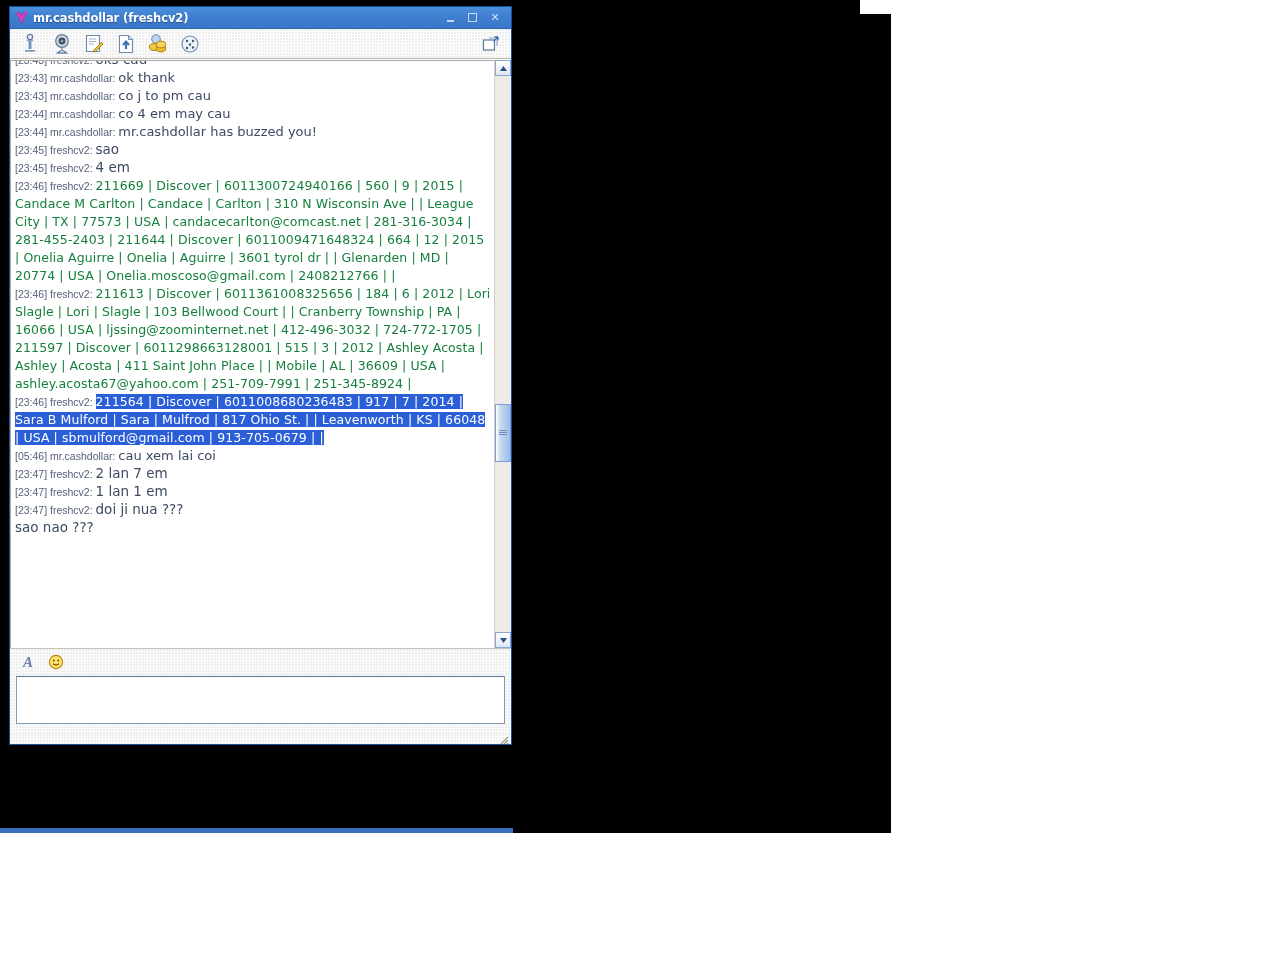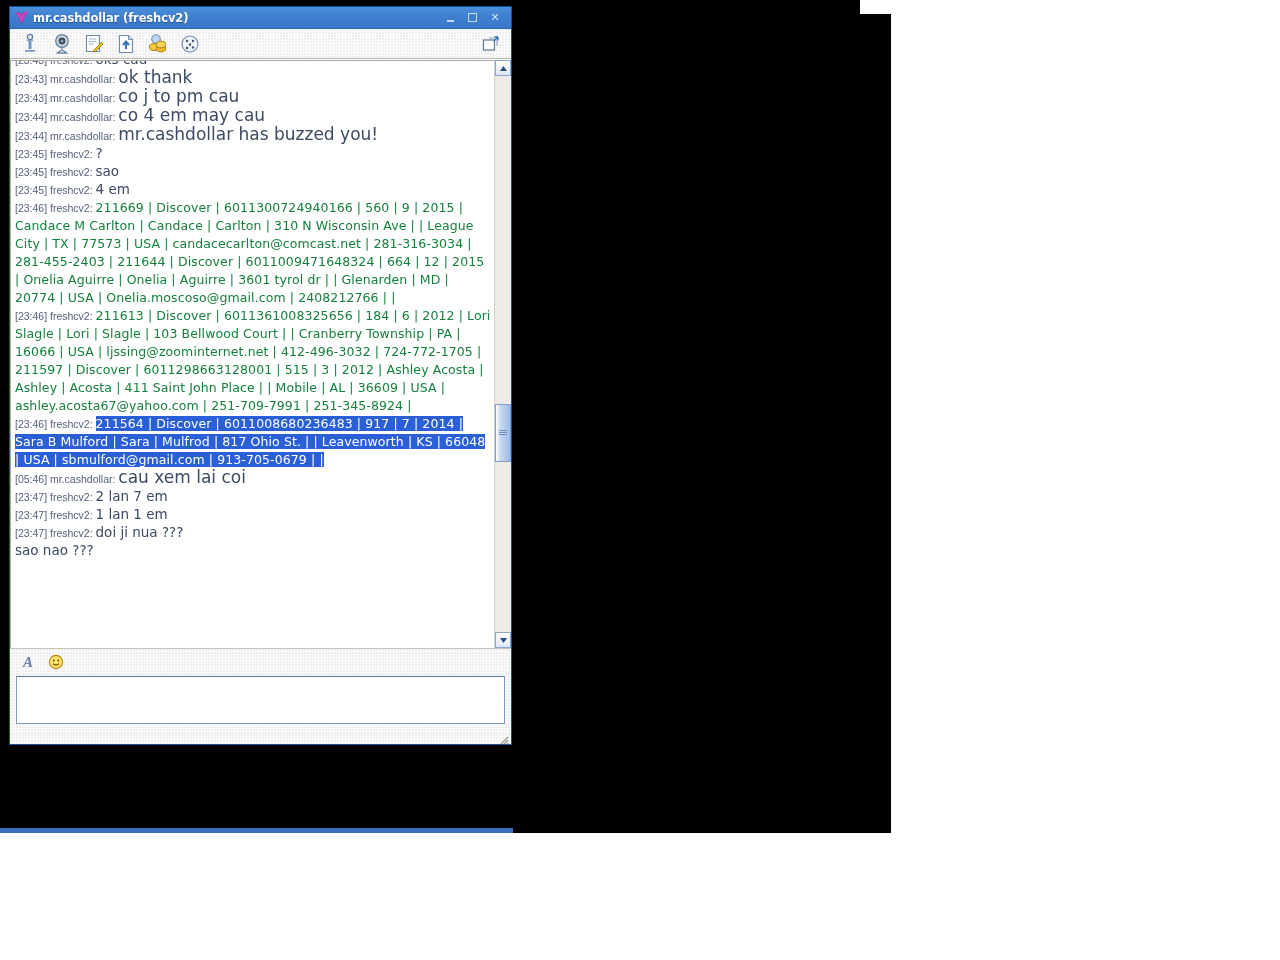--- a/index.html
+++ b/index.html
@@ -173,21 +173,21 @@
     padding: 0;
     word-wrap: break-word;
     white-space: normal;
   }
   .stamp {
     font-size: 10.5px;
     color: #55617a;
     font-family: Liberation Sans, sans-serif;
   }
   .body-std {
-    font-size: 17px;
+    font-size: 13px;
     color: #3c4a63;
   }
   .body-big {
     font-size: 13.5px;
     color: #3c4a63;
   }
   .body-data {
     font-size: 12.5px;
     color: #15803d;
     letter-spacing: 0.1px;
@@ -414,21 +414,20 @@
   </div>
 
   <div class="chat-outer">
     <div class="chat-log">
       <div class="chat-inner" id="chat-inner">
           <div class="msg"><span class="stamp">[23:43] freshcv2: </span><span class="body-big">oks cau</span></div>
           <div class="msg"><span class="stamp">[23:43] mr.cashdollar: </span><span class="body-std">ok thank</span></div>
           <div class="msg"><span class="stamp">[23:43] mr.cashdollar: </span><span class="body-std">co j to pm cau</span></div>
           <div class="msg"><span class="stamp">[23:44] mr.cashdollar: </span><span class="body-std">co 4 em may cau</span></div>
           <div class="msg"><span class="stamp">[23:44] mr.cashdollar: </span><span class="body-std">mr.cashdollar has buzzed you!</span></div>
-          <div class="msg"><span class="stamp">[23:45] freshcv2: </span><span class="body-big">?</span></div>
           <div class="msg"><span class="stamp">[23:45] freshcv2: </span><span class="body-big">sao</span></div>
           <div class="msg"><span class="stamp">[23:45] freshcv2: </span><span class="body-big">4 em</span></div>
           <div class="msg"><span class="stamp">[23:46] freshcv2: </span><span class="body-data">211669 | Discover | 6011300724940166 | 560 | 9 | 2015 | Candace M Carlton | Candace | Carlton | 310 N Wisconsin Ave | | League City | TX | 77573 | USA | candacecarlton@comcast.net | 281-316-3034 | 281-455-2403 | 211644 | Discover | 6011009471648324 | 664 | 12 | 2015 | Onelia Aguirre | Onelia | Aguirre | 3601 tyrol dr | | Glenarden | MD | 20774 | USA | Onelia.moscoso@gmail.com | 2408212766 | |</span></div>
           <div class="msg"><span class="stamp">[23:46] freshcv2: </span><span class="body-data">211613 | Discover | 6011361008325656 | 184 | 6 | 2012 | Lori Slagle | Lori | Slagle | 103 Bellwood Court | | Cranberry Township | PA | 16066 | USA | ljssing@zoominternet.net | 412-496-3032 | 724-772-1705 | 211597 | Discover | 6011298663128001 | 515 | 3 | 2012 | Ashley Acosta | Ashley | Acosta | 411 Saint John Place | | Mobile | AL | 36609 | USA | ashley.acosta67@yahoo.com | 251-709-7991 | 251-345-8924 |</span></div>
           <div class="msg"><span class="stamp">[23:46] freshcv2: </span><span class="body-data sel">211564 | Discover | 6011008680236483 | 917 | 7 | 2014 | Sara B Mulford | Sara | Mulfrod | 817 Ohio St. | | Leavenworth | KS | 66048 | USA | sbmulford@gmail.com | 913-705-0679 | |</span></div>
           <div class="msg"><span class="stamp">[05:46] mr.cashdollar: </span><span class="body-std">cau xem lai coi</span></div>
           <div class="msg"><span class="stamp">[23:47] freshcv2: </span><span class="body-big">2 lan 7 em</span></div>
           <div class="msg"><span class="stamp">[23:47] freshcv2: </span><span class="body-big">1 lan 1 em</span></div>
           <div class="msg"><span class="stamp">[23:47] freshcv2: </span><span class="body-big">doi ji nua ???</span></div>
           <div class="msg"><span class="body-big">sao nao ???</span></div>

